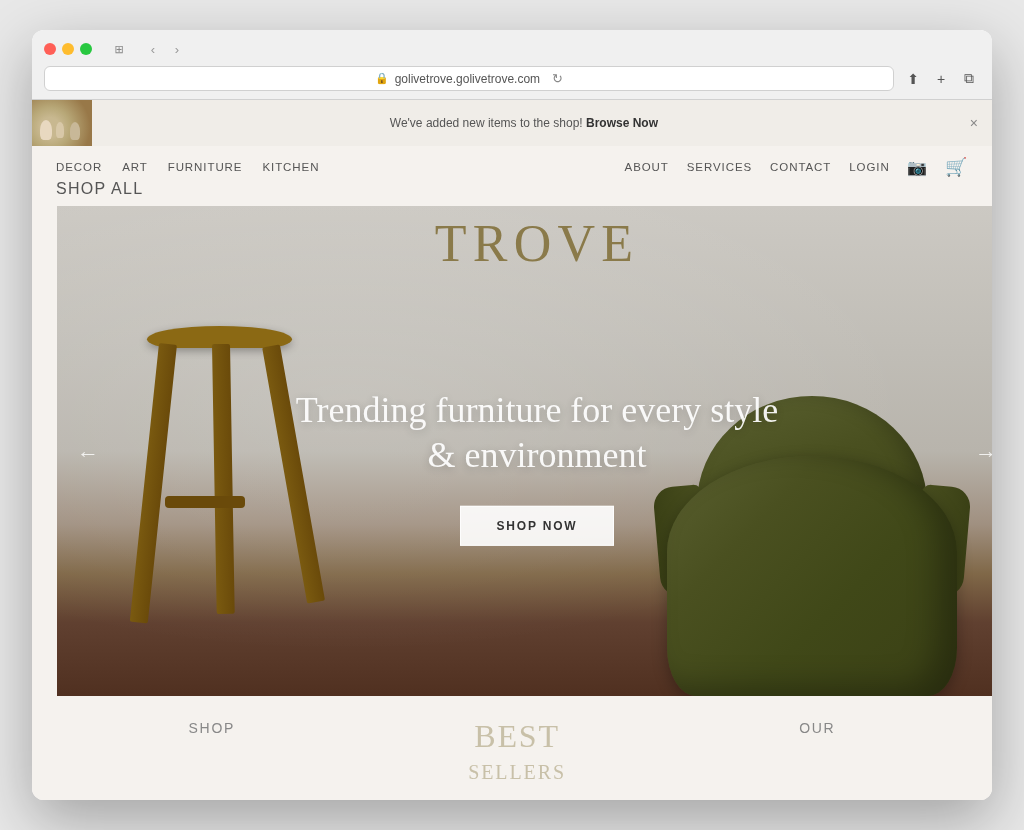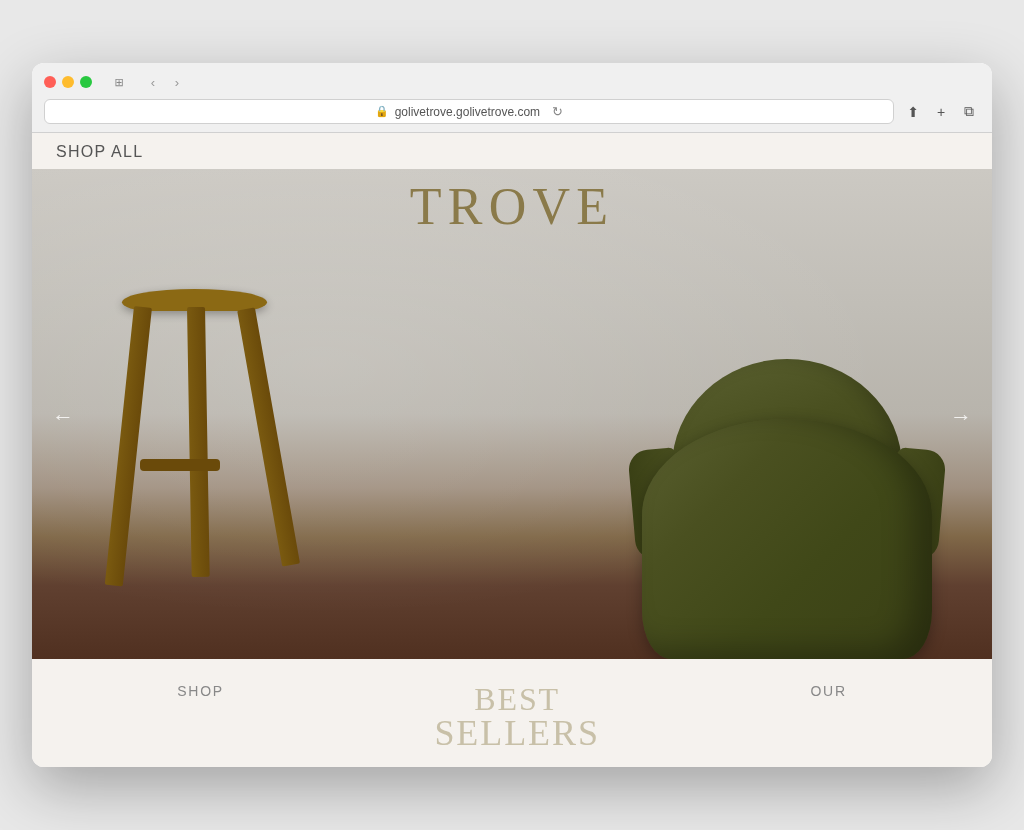--- a/index.html
+++ b/index.html
@@ -182,20 +182,21 @@
       font-size: 16px;
       cursor: pointer;
     }
 
     
     .hero {
       position: relative;
       width: 100%;
       height: 490px;
       overflow: hidden;
+      margin-left: 25px;
     }
 
     
     .hero-wall {
       position: absolute;
       top: 0;
       left: 0;
       right: 0;
       bottom: 0;
       background:
@@ -533,22 +534,51 @@
       <div class="browser-action-btns">
         <div class="browser-action-btn">⬆</div>
         <div class="browser-action-btn">+</div>
         <div class="browser-action-btn">⧉</div>
       </div>
     </div>
   </div>
 
   <div class="website">
 
+    <div class="ann-with-thumb">
+      <div class="thumb-mini">
+        <div class="thumb-mini-inner">
+          <div class="vase-1"></div>
+          <div class="vase-2"></div>
+          <div class="vase-3"></div>
+        </div>
+      </div>
+      <div class="ann-content">
+        <span>We've added new items to the shop! </span><a style="font-weight:600;color:#333;">Browse Now</a>
+      </div>
+      <div class="close-x">×</div>
+    </div>
 
     <div class="nav-bar" style="flex-direction:column; align-items:flex-start; padding:10px 24px 8px;">
+      <div style="display:flex; width:100%; align-items:center; justify-content:space-between; margin-bottom:2px;">
+        <div class="nav-left">
+          <a class="nav-item">DECOR</a>
+          <a class="nav-item">ART</a>
+          <a class="nav-item">FURNITURE</a>
+          <a class="nav-item">KITCHEN</a>
+        </div>
+        <div class="nav-right">
+          <a class="nav-item">ABOUT</a>
+          <a class="nav-item">SERVICES</a>
+          <a class="nav-item">CONTACT</a>
+          <a class="nav-item">LOGIN</a>
+          <span class="nav-icon">📷</span>
+          <span class="nav-icon" style="font-size:18px;">🛒</span>
+        </div>
+      </div>
       <div>
         <a class="nav-shopall">SHOP ALL</a>
       </div>
     </div>
 
     <div class="hero">
       <div class="hero-wall"></div>
 
       <div class="site-logo">
         <span class="logo-text">TROVE</span>
@@ -563,35 +593,37 @@
       </div>
 
       <div class="green-chair">
         <div class="gc-back"></div>
         <div class="gc-arm-left"></div>
         <div class="gc-arm-right"></div>
         <div class="gc-body"></div>
       </div>
 
       <div class="hero-content">
+        <h1 class="hero-headline">Trending furniture for every style &amp; environment</h1>
+        <button class="shop-now-btn">SHOP NOW</button>
       </div>
 
       <div class="hero-arrow hero-arrow-left">←</div>
       <div class="hero-arrow hero-arrow-right">→</div>
     </div>
 
     <div class="below-fold">
       <div class="below-fold-grid">
         <div class="below-fold-col">
           <div class="below-fold-label">SHOP</div>
         </div>
         <div class="below-fold-col">
           <div class="below-fold-heading">
             <span>BEST</span><br>
-            <span style="font-size:36px;margin-top:40px;">SELLERS</span>
+            <span style="font-size:20px;margin-top:40px;">SELLERS</span>
           </div>
         </div>
         <div class="below-fold-col">
           <div class="below-fold-label">OUR</div>
         </div>
       </div>
     </div>
 
   </div>
 </div>

